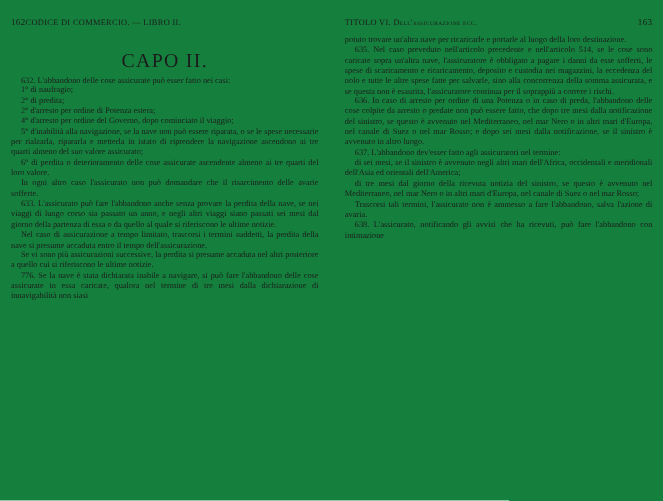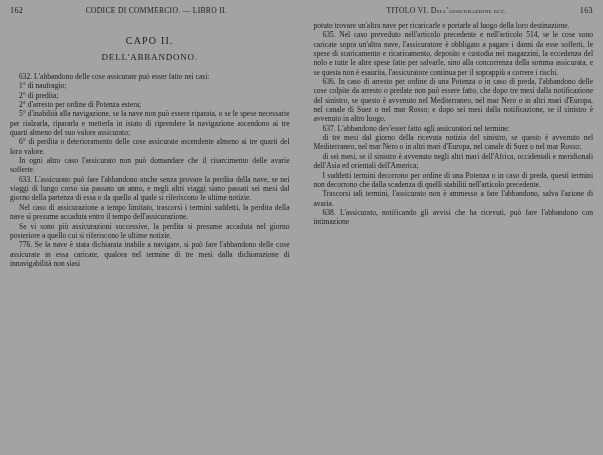--- a/index.html
+++ b/index.html
@@ -11,23 +11,23 @@
     width: 603px;
     height: 455px;
     overflow: hidden;
     font-family: "Liberation Serif", serif;
     color: #1b1b1b;
   }
   .page {
     position: relative;
     width: 603px;
     height: 455px;
-    background: #a3a3a3;
+    background: #15803d;
     box-sizing: border-box;
-    padding: 6px 10px 4px 10px;
+    padding: 16px 10px 4px 10px;
   }
   .divider {
     position: absolute;
     top: 0;
     bottom: 0;
     left: 301px;
     width: 1px;
     background: transparent;
   }
   .columns {
@@ -53,34 +53,34 @@
     letter-spacing: 0.3px;
     margin-bottom: 4px;
     height: 11px;
   }
   .runhead .folio {
     font-size: 8.2px;
     font-family: "Liberation Serif", serif;
   }
   .runhead .title {
     flex: 1;
-    text-align: center;
+    text-align: left;
     font-variant: small-caps;
     text-transform: none;
     font-size: 7.6px;
   }
   .runhead.right .folio {
     order: 2;
   }
   .runhead.right .title {
     order: 1;
   }
   .chaphead {
     text-align: center;
-    font-size: 10px;
+    font-size: 18px;
     letter-spacing: 1.2px;
     margin: 18px 0 2px 0;
   }
   .chapsub {
     text-align: center;
     font-size: 9px;
     letter-spacing: 0.8px;
     margin: 6px 0 10px 0;
   }
   p.body {
@@ -111,46 +111,45 @@
   <div class="divider"></div>
   <div class="columns">
 
     <div class="col col-left">
       <div class="runhead">
         <span class="folio">162</span>
         <span class="title">CODICE DI COMMERCIO. — LIBRO II.</span>
       </div>
 
       <div class="chaphead">CAPO II.</div>
-      <div class="chapsub">DELL'ABBANDONO.</div>
 
       <p class="body">632. L'abbandono delle cose assicurate può esser fatto nei casi:</p>
       <p class="list-item">1° di naufragio;</p>
       <p class="list-item">2° di predita;</p>
       <p class="list-item">2° d'arresto per ordine di Potenza estera;</p>
+      <p class="list-item">4° d'arresto per ordine del Governo, dopo cominciato il viaggio;</p>
       <p class="list-item">5° d'inabilità alla navigazione, se la nave non può essere riparata, o se le spese necessarie per rialzarla, ripararla e metterla in istato di riprendere la navigazione ascendono ai tre quarti almeno del suo valore assicurato;</p>
       <p class="list-item">6° di perdita o deterioramento delle cose assicurate ascendente almeno ai tre quarti del loro valore.</p>
       <p class="body">In ogni altro caso l'assicurato non può domandare che il risarcimento delle avarie sofferte.</p>
       <p class="body">633. L'assicurato può fare l'abbandono anche senza provare la perdita della nave, se nei viaggi di lungo corso sia passato un anno, e negli altri viaggi siano passati sei mesi dal giorno della partenza di essa o da quello al quale si riferiscono le ultime notizie.</p>
       <p class="body">Nel caso di assicurazione a tempo limitato, trascorsi i termini suddetti, la perdita della nave si presume accaduta entro il tempo dell'assicurazione.</p>
-      <p class="body">Se vi sono più assicurazioni successive, la perdita si presume accaduta nel giorno posteriore a quello cui si riferiscono le ultime notizie.</p>
+      <p class="body">Se vi sono più assicurazioni successive, la perdita si presume accaduta nel altri posteriore a quello cui si riferiscono le ultime notizie.</p>
       <p class="body">776. Se la nave è stata dichiarata inabile a navigare, si può fare l'abbandono delle cose assicurate in essa caricate, qualora nel termine di tre mesi dalla dichiarazione di innavigabilità non siasi</p>
     </div>
 
     <div class="col col-right">
       <div class="runhead right">
         <span class="folio">163</span>
         <span class="title ital">TITOLO VI. Dell'assicurazione ecc.</span>
       </div>
 
       <p class="body noindent">potuto trovare un'altra nave per ricaricarle e portarle al luogo della loro destinazione.</p>
       <p class="body">635. Nel caso preveduto nell'articolo precedente e nell'articolo 514, se le cose sono caricate sopra un'altra nave, l'assicuratore è obbligato a pagare i danni da esse sofferti, le spese di scaricamento e ricaricamento, deposito e custodia nei magazzini, la eccedenza del nolo e tutte le altre spese fatte per salvarle, sino alla concorrenza della somma assicurata, e se questa non è esaurita, l'assicuratore continua per il soprappiù a correre i rischi.</p>
       <p class="body">636. In caso di arresto per ordine di una Potenza o in caso di preda, l'abbandono delle cose colpite da arresto o predate non può essere fatto, che dopo tre mesi dalla notificazione del sinistro, se questo è avvenuto nel Mediterraneo, nel mar Nero o in altri mari d'Europa, nel canale di Suez o nel mar Rosso; e dopo sei mesi dalla notificazione, se il sinistro è avvenuto in altro luogo.</p>
       <p class="body">637. L'abbandono dev'esser fatto agli assicuratori nel termine:</p>
+      <p class="body">di sei mesi, se il sinistro è avvenuto negli altri mari dell'Africa, occidentali e meridionali dell'Asia ed orientali dell'America;</p>
       <p class="body">di tre mesi dal giorno della ricevuta notizia del sinistro, se questo è avvenuto nel Mediterraneo, nel mar Nero o in altri mari d'Europa, nel canale di Suez o nel mar Rosso;</p>
-      <p class="body">di sei mesi, se il sinistro è avvenuto negli altri mari dell'Africa, occidentali e meridionali dell'Asia ed orientali dell'America;</p>
-      <p class="body">I suddetti termini decorrono per ordine di una Potenza o in caso di preda, questi termini non decorrono che dalla scadenza di quelli stabiliti nell'articolo precedente.</p>
       <p class="body">Trascorsi tali termini, l'assicurato non è ammesso a fare l'abbandono, salva l'azione di avaria.</p>
       <p class="body">638. L'assicurato, notificando gli avvisi che ha ricevuti, può fare l'abbandono con intimazione</p>
     </div>
 
   </div>
 </div>
 
 </body></html>

